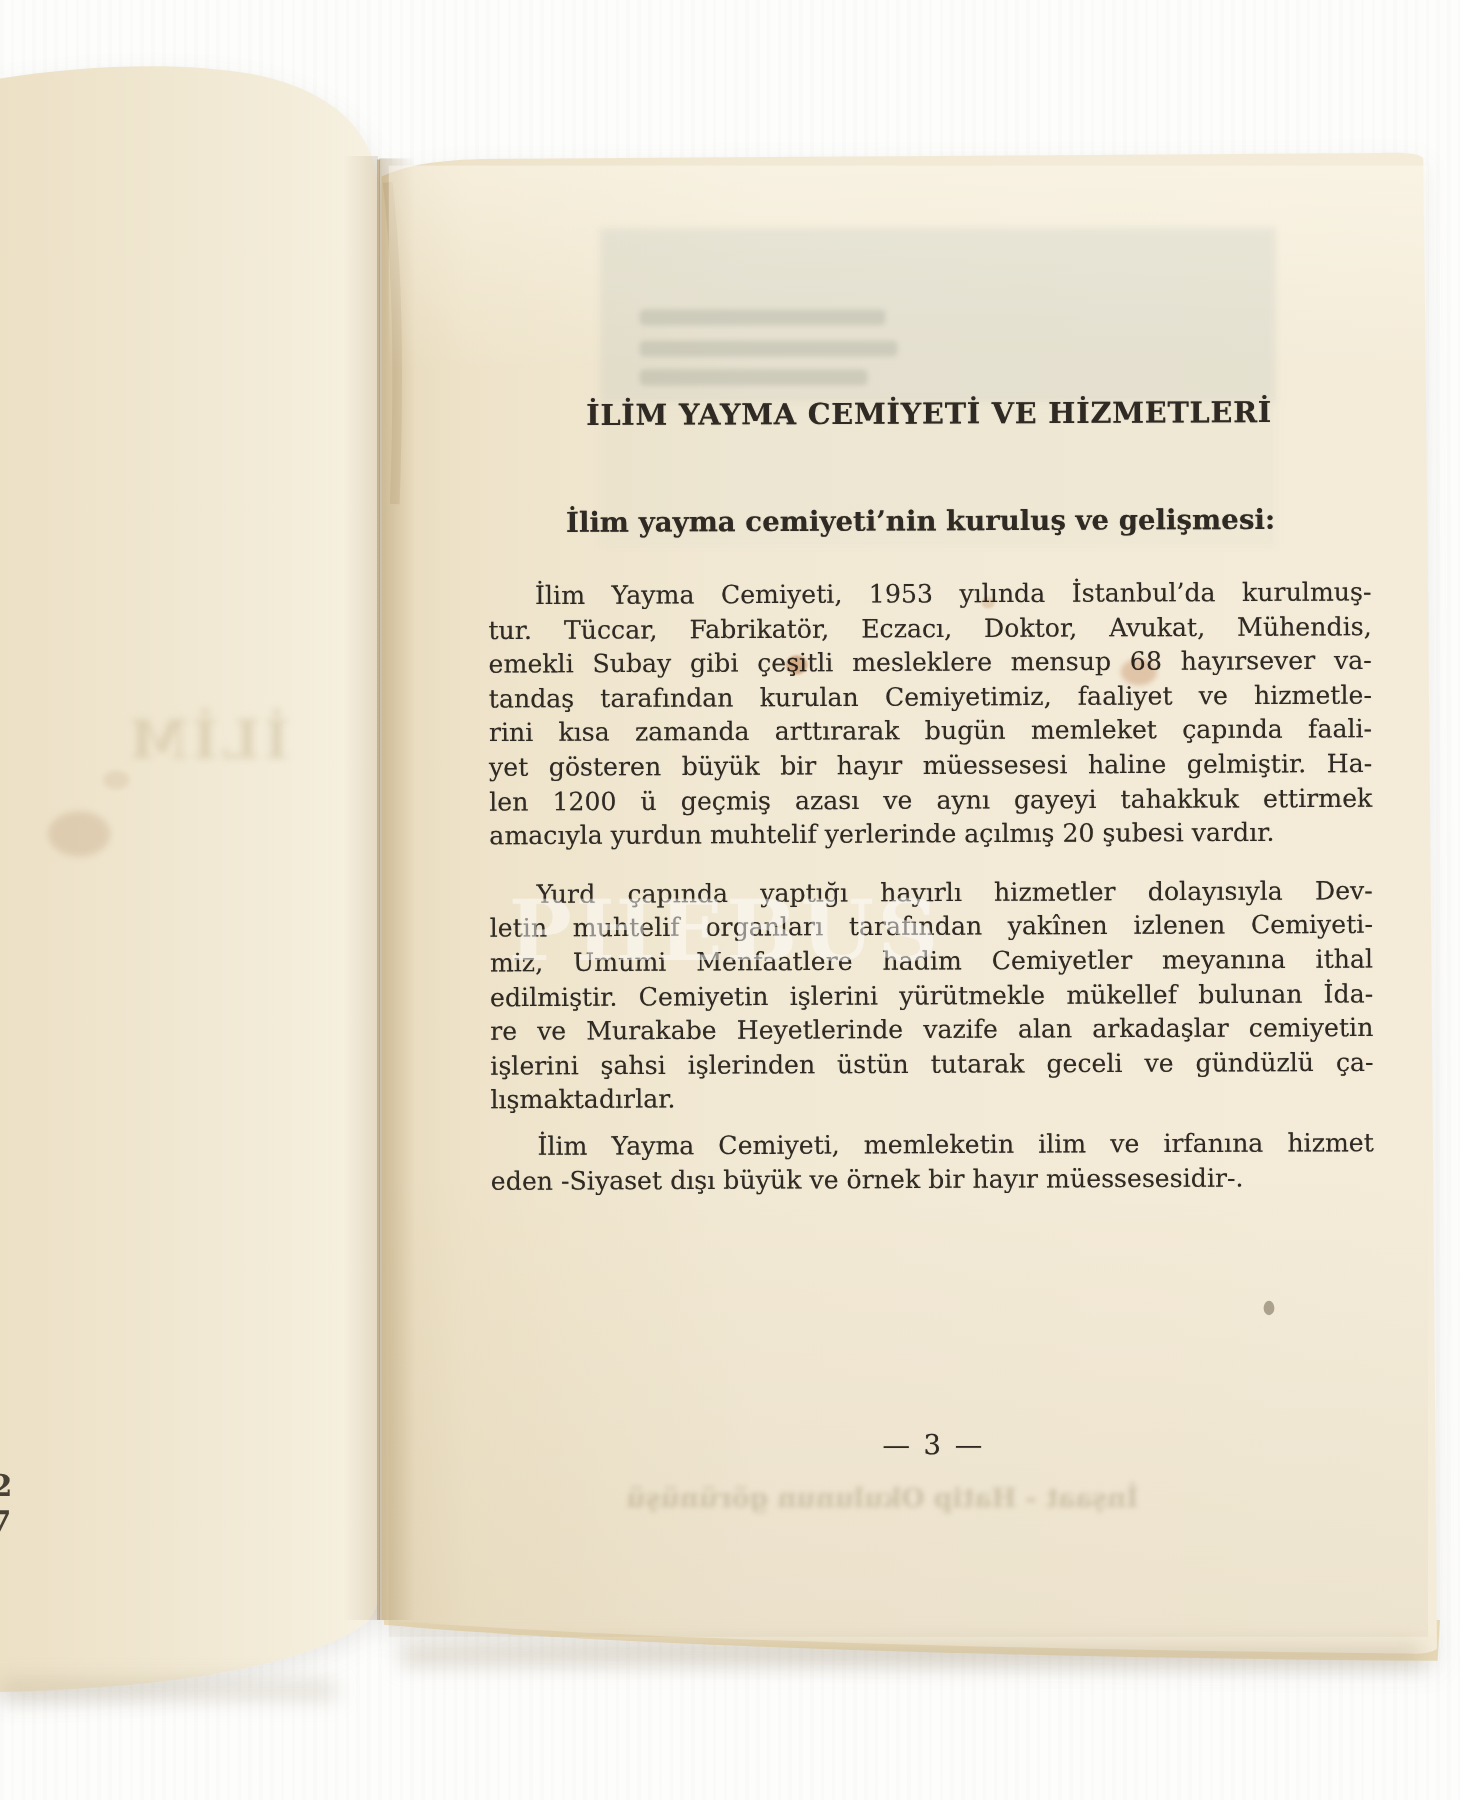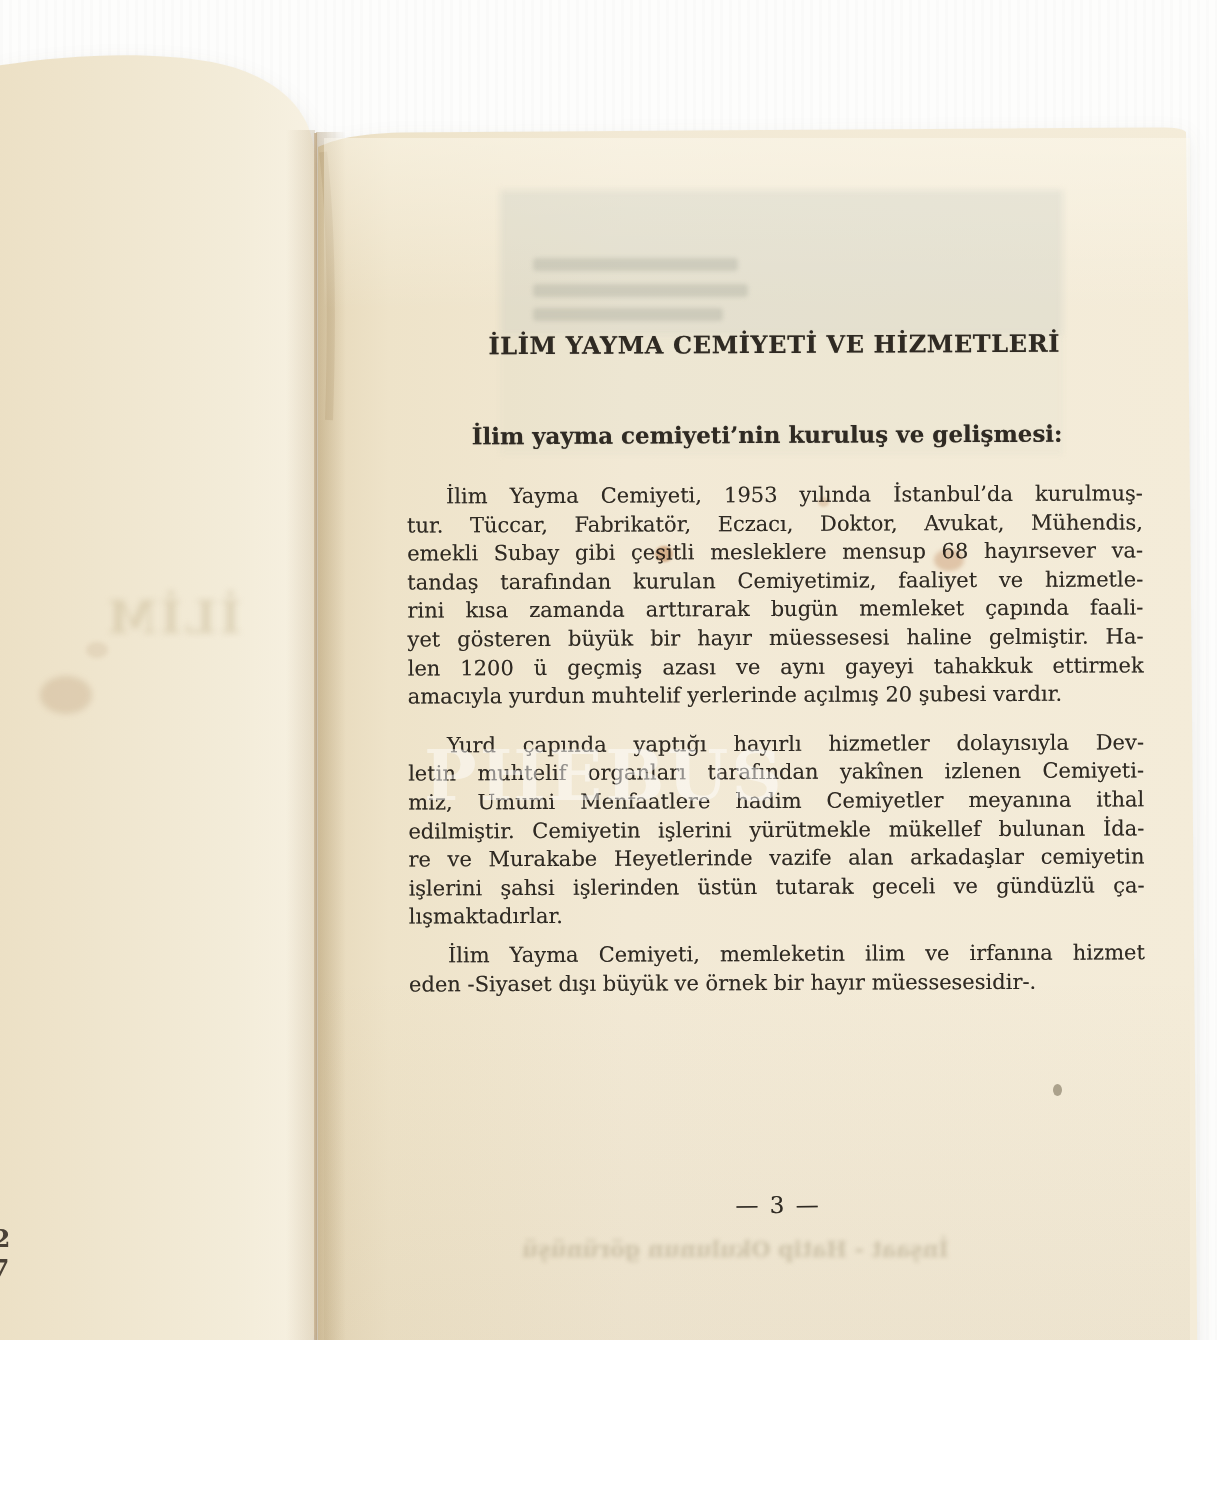--- a/index.html
+++ b/index.html
@@ -1,17 +1,17 @@
 <!DOCTYPE html>
 <html><head>
 <meta charset="utf-8">
 <style>
   html,body{margin:0;padding:0;background:#ffffff;}
   .stage{
-    position:relative;width:1217px;height:1340px;overflow:hidden;
+    position:relative;width:1217px;height:1500px;overflow:hidden;
     background:
       repeating-linear-gradient(90deg, rgba(0,0,0,0.012) 0 3px, rgba(0,0,0,0) 3px 9px),
       #fdfdfc;
     font-family:"DejaVu Serif", serif;
   }
   .stage svg.book{position:absolute;left:0;top:0;z-index:0;
     filter:drop-shadow(0 8px 10px rgba(70,58,35,0.10));}
 
   
   .rp-tone{position:absolute;left:324px;top:138px;width:866px;height:1226px;z-index:1;

